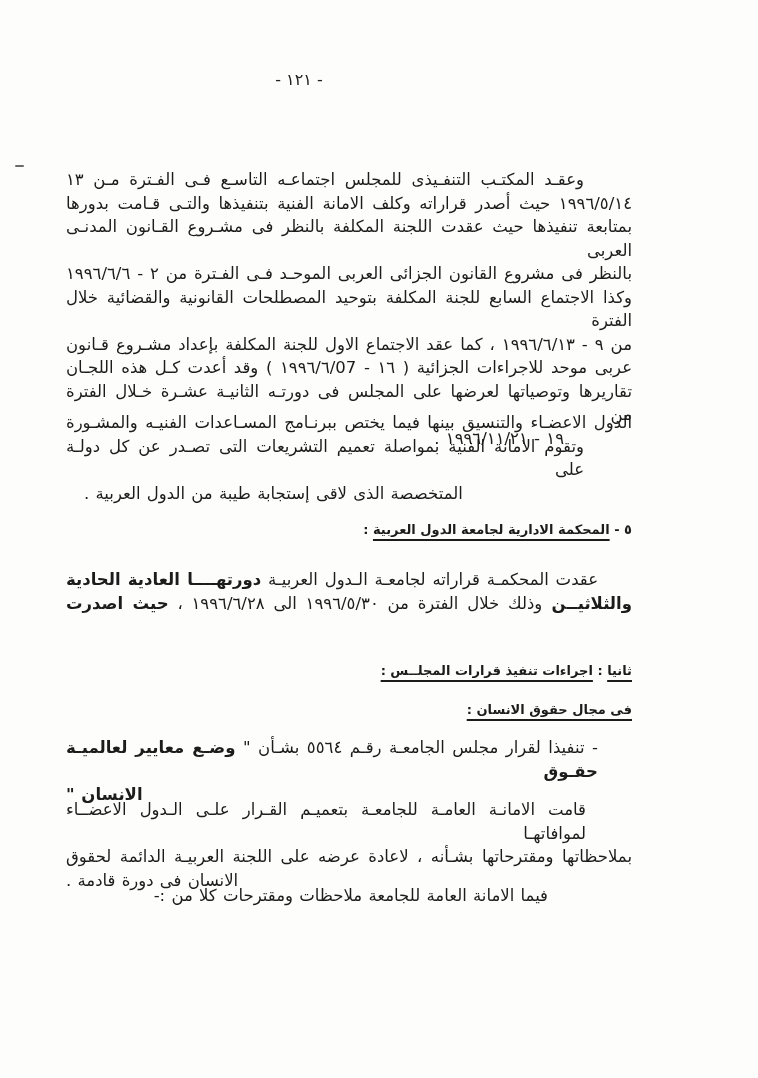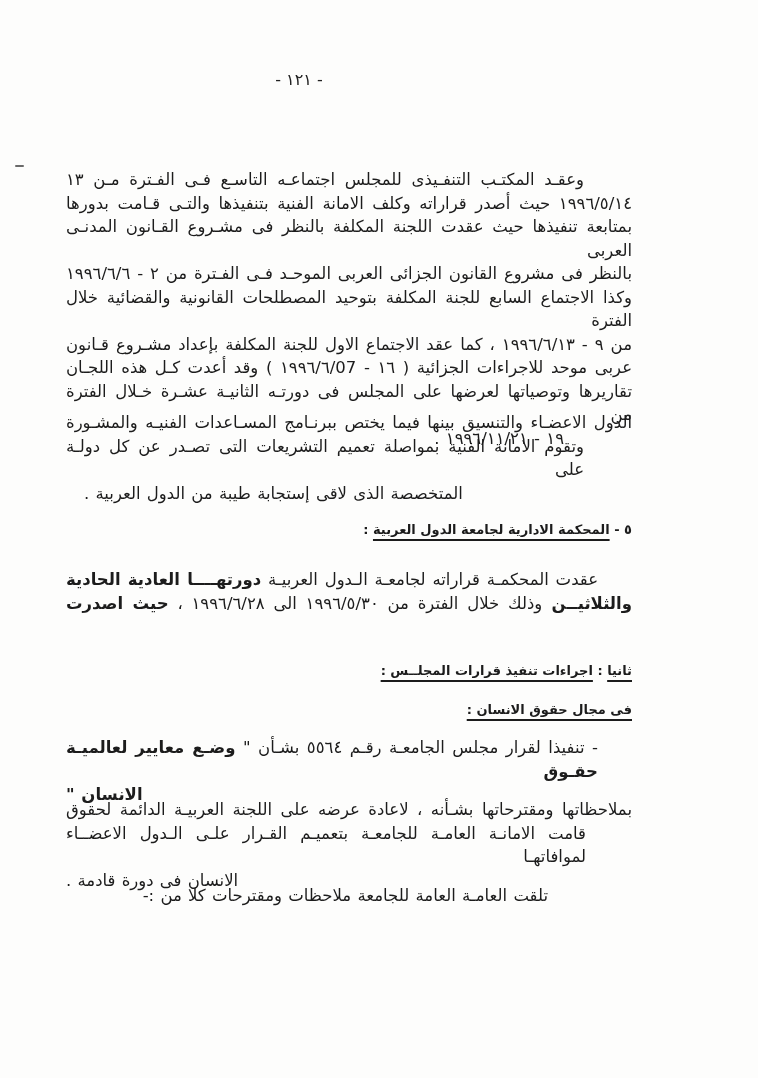--- a/index.html
+++ b/index.html
@@ -98,22 +98,22 @@
   <div class="heading" style="top:698px;">
     <span class="u">فى مجال حقوق الانسان :</span>
   </div>
 
   <div class="block" style="top:736px;">
     <div class="tline jline ind34"><span>- تنفيذا لقرار مجلس الجامعـة رقـم ٥٥٦٤ بشـأن " </span><span class="b">وضـع معايير لعالميـة حقـوق</span></div>
     <div class="tline flushleft b">الانسان "</div>
   </div>
 
   <div class="block" style="top:798px;">
+    <div class="tline jline ind46">قامت الامانـة العامـة للجامعـة بتعميـم القـرار علـى الـدول الاعضــاء لموافاتهـا</div>
     <div class="tline jline">بملاحظاتها ومقترحاتها بشـأنه ، لاعادة عرضه على اللجنة العربيـة الدائمة لحقوق</div>
-    <div class="tline jline ind46">قامت الامانـة العامـة للجامعـة بتعميـم القـرار علـى الـدول الاعضــاء لموافاتهـا</div>
     <div class="tline flushleft">الانسان فى دورة قادمة .</div>
   </div>
 
   <div class="block" style="top:884px;">
-    <div class="tline rightline indr84">تلقت العامـة العامة للجامعة ملاحظات ومقترحات كلا من :-</div>
+    <div class="tline rightline indr84">فيما الامانة العامة للجامعة ملاحظات ومقترحات كلا من :-</div>
   </div>
 
 </div>
 
 </body></html>

